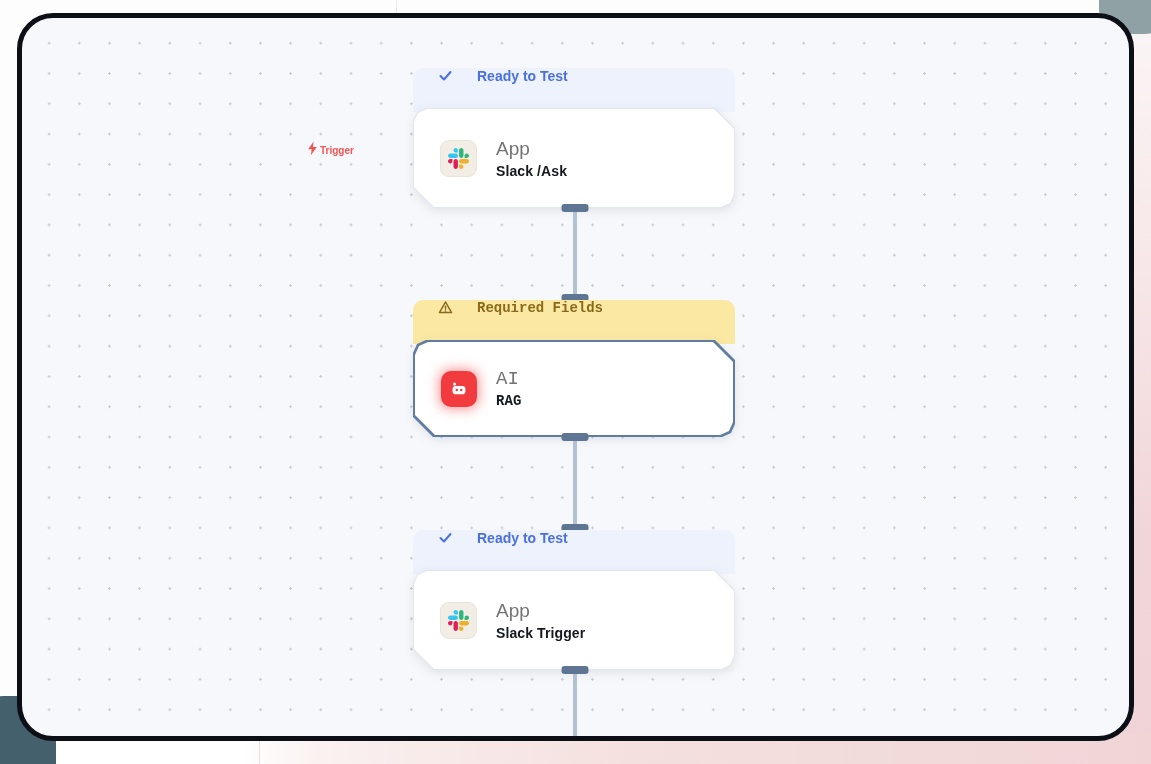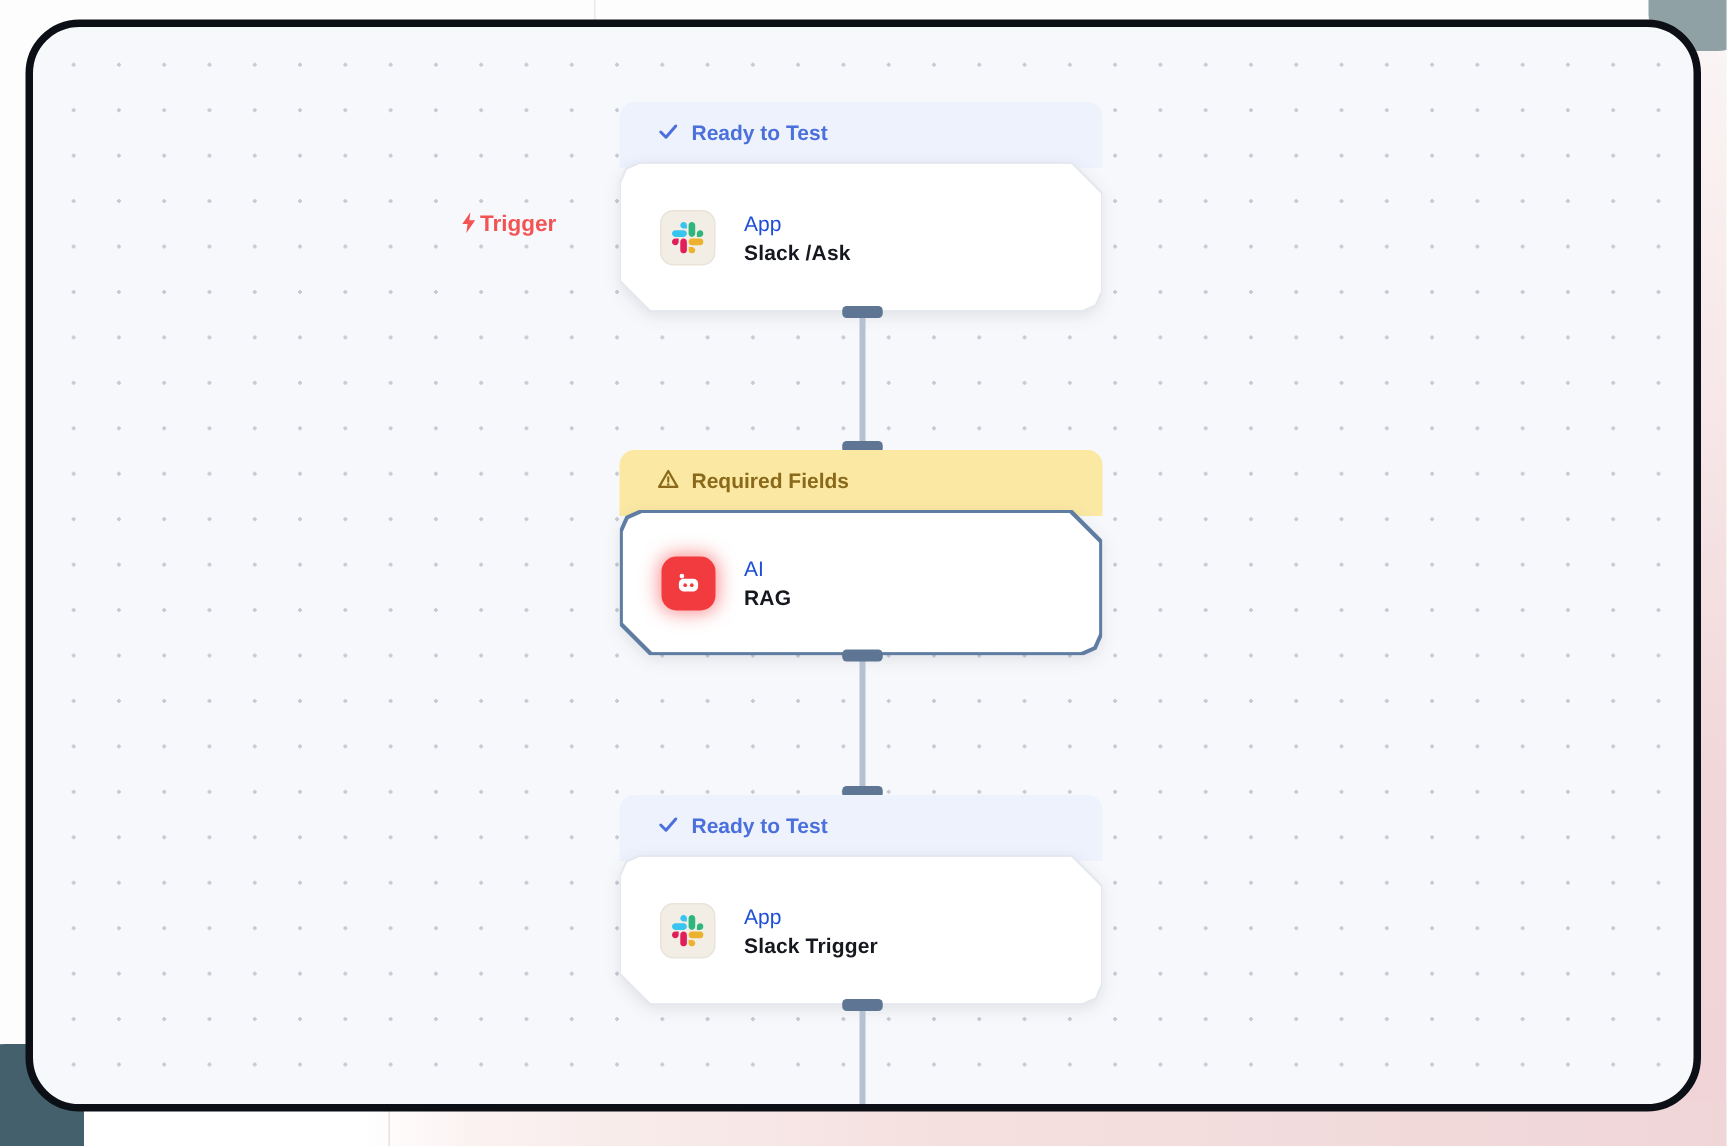--- a/index.html
+++ b/index.html
@@ -41,30 +41,30 @@
   .canvas {
     position: absolute; inset: 0;
     background-image: radial-gradient(circle, #c6cad3 1.1px, rgba(198,202,211,0) 1.4px);
     background-size: 30.2px 30.3px;
     background-position: 12px 10px;
   }
 
   
   .trigger-label {
     position: absolute; left: 284px; top: 123px;
-    display: flex; align-items: flex-start; gap: 1px;
-    color: #f25454; font-size: 15px; font-weight: 600;
+    display: flex; align-items: flex-end; gap: 1px;
+    color: #f25454; font-size: 10px; font-weight: 600;
   }
   .bolt-svg { width: 13px; height: 15px; display: block; }
 
   
   .node { position: absolute; left: 391px; width: 322px; }
   .node-badge {
     position: relative; height: 44px; border-radius: 10px 10px 0 0;
-    display: flex; align-items: center; gap: 8px;
+    display: flex; align-items: flex-start; gap: 24px;
     padding: 0 0 5px 25px;
     font-size: 14px; font-weight: 600;
   }
   .badge--ready { background: #edf2fd; color: #4b70dc; }
   .badge--warning { background: #fbe8a3; color: #8a6a1a; }
   .badge-icon { width: 15px; height: 15px; display: block; flex: 0 0 auto; }
 
   .node-body-shadow {
     position: relative; margin-top: -4px;
     filter: drop-shadow(0 3px 5px rgba(25, 35, 62, 0.10));
@@ -99,21 +99,21 @@
   .slack-svg { width: 21px; height: 21px; display: block; }
   .rag-icon-box {
     width: 36px; height: 36px; border-radius: 10px;
     background: #f23b3e;
     box-shadow: 0 0 12px 2px rgba(244, 63, 66, 0.55);
     display: flex; align-items: center; justify-content: center;
   }
   .robot-svg { width: 22px; height: 22px; display: block; }
 
   .node-text { display: flex; flex-direction: column; gap: 3px; }
-  .node-category { font-size: 14px; color: #1d4ed8; }
+  .node-category { font-size: 19px; color: #737373; }
   .node-title { font-size: 14px; font-weight: 600; color: #16181f; letter-spacing: .1px; }
 
   
   .connector { position: absolute; }
   .connector .line {
     position: absolute; left: 50%; transform: translateX(-50%);
     width: 4px; top: 0; bottom: 0; background: #b4c1d2;
   }
   .handle {
     position: absolute; left: 50%; transform: translateX(-50%);
@@ -168,21 +168,21 @@
         </div>
       </div>
     </div>
 
     <div class="connector" style="left:539px; top:190px; width:27px; height:92px;">
       <div class="line"></div>
       <div class="handle handle--top"></div>
       <div class="handle handle--bottom"></div>
     </div>
 
-    <div class="node node--selected" style="top:282px;">
+    <div class="node node--selected" style="top:282px;font-family:Liberation Mono, monospace;">
       <div class="node-badge badge--warning">
         <svg class="badge-icon" viewBox="0 0 15 15">
           <path d="M7.5 2 L13.6 12.6 H1.4 Z" fill="none" stroke="#8a6a1a" stroke-width="1.5" stroke-linejoin="round"></path>
           <path d="M7.5 6.2 V9.2" stroke="#8a6a1a" stroke-width="1.4" stroke-linecap="round"></path>
           <circle cx="7.5" cy="11" r="0.85" fill="#8a6a1a"></circle>
         </svg>
         <span>Required Fields</span>
       </div>
       <div class="node-body-shadow">
         <div class="node-body">

